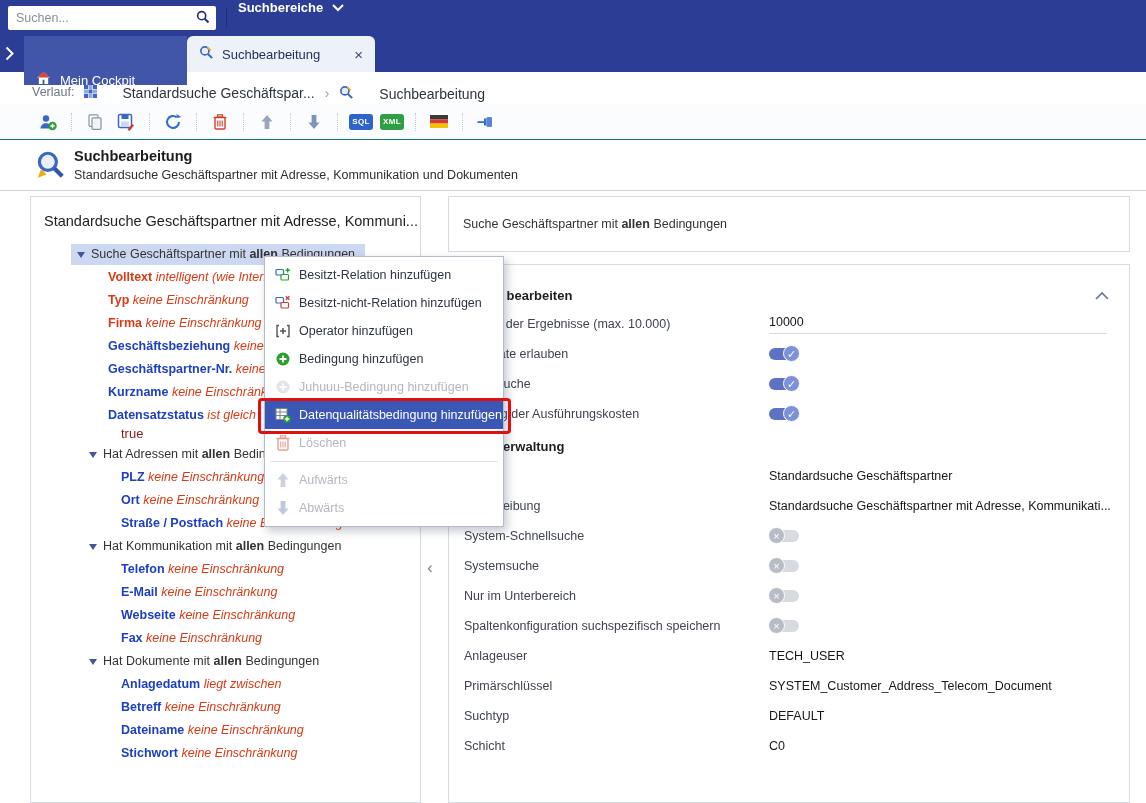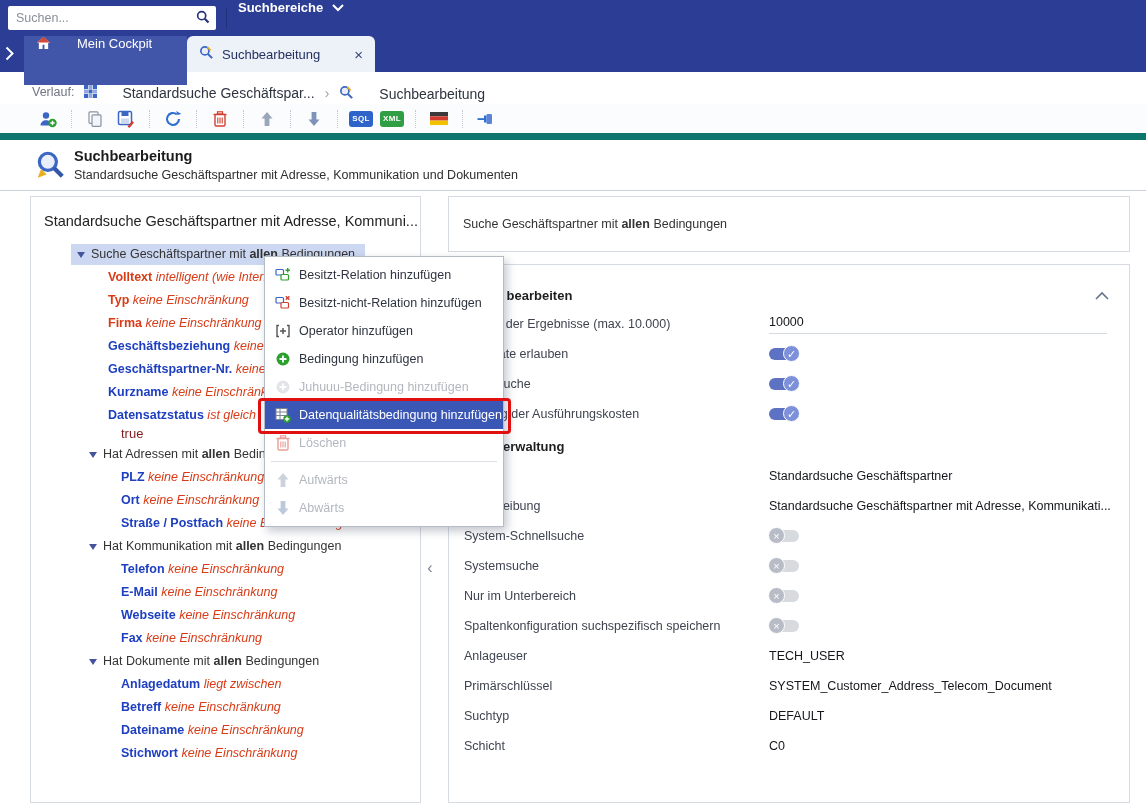--- a/index.html
+++ b/index.html
@@ -11,32 +11,32 @@
   .search-box{position:absolute;left:8px;top:6px;width:208px;height:24px;background:#fff;border-radius:2px;display:flex;align-items:center}
   .search-box input{flex:1;border:0;outline:0;font:12.5px "Liberation Sans",sans-serif;color:#333;padding:0 4px 0 8px;background:transparent}
   .search-box input::placeholder{color:#8a8f99}
   .search-btn{width:26px;height:24px;border:0;background:transparent;display:flex;align-items:center;justify-content:center;cursor:pointer}
   .top-sep{position:absolute;left:226px;top:8px;width:1px;height:20px;background:#1f2f7a}
   .areas-btn{position:absolute;left:238px;top:0;height:36px;display:flex;align-items:flex-start;gap:9px;color:#fff;font-size:13px;font-weight:bold;background:transparent;border:0;cursor:pointer}
 
   
   .tabbar{position:absolute;left:0;top:36px;width:100%;height:36px;background:#2b3d94}
   .expand-btn{position:absolute;left:5px;top:10px;background:none;border:0;cursor:pointer;padding:0}
-  .tab1{position:absolute;left:24px;top:0;width:163px;height:52px;background:#4156a9;color:#fff;display:flex;align-items:flex-start;gap:26px;padding:0 12px;font-size:13px;cursor:pointer}
+  .tab1{position:absolute;left:24px;top:0;width:163px;height:52px;background:#4156a9;color:#fff;display:flex;align-items:flex-end;gap:9px;padding:0 12px;font-size:13px;cursor:pointer}
   .tab2{position:absolute;left:187px;top:0;width:188px;height:36px;background:#edf1f8;color:#22315f;display:flex;align-items:center;gap:8px;padding:0 12px;font-size:13px;border-radius:6px 6px 0 0;cursor:pointer}
   .tab-close{margin-left:auto;font-size:15px;color:#3a4877;cursor:pointer;line-height:1}
 
   
   .histbar{position:absolute;left:0;top:85px;width:100%;height:32px;background:#fff;display:flex;align-items:flex-start;padding-left:32px;gap:10px;font-size:12.5px}
   .hist-label{color:#707684}
   .hist-item{display:flex;align-items:center;gap:25px;color:#2e3440;cursor:pointer;background:none;border:0;font-size:14px}
   .hist-sep{color:#9aa0ab;font-size:14px}
 
   
-  .toolbar{position:absolute;left:0;top:104px;width:100%;height:36px;background:#fbfcfe;border-bottom:7px solid #0f766e;display:flex;align-items:center;padding-left:34px}
+  .toolbar{position:absolute;left:0;top:104px;width:100%;height:36px;background:#fbfcfe;border-bottom:1px solid #0f766e;display:flex;align-items:center;padding-left:34px}
   .tbtn{height:28px;min-width:28px;border:0;background:transparent;display:flex;align-items:center;justify-content:center;cursor:pointer;margin-right:3px}
   .ticon{display:flex;align-items:center;justify-content:center}
   .tsep{width:1px;height:18px;border-left:1px dotted #c3c9d4;margin:0 9px 0 6px}
   .badge{display:inline-block;padding:4px 3px;border-radius:3px;font-size:8px;font-weight:bold;color:#fff;line-height:1;letter-spacing:.4px}
   .badge.sql{background:#2e63c9}
   .badge.xml{background:#2f9e44}
 
   
   .pagehead{position:absolute;left:0;top:140px;width:100%;height:51px;background:#fff;border-bottom:1px solid #ccd2dc}
   .ph-icon{position:absolute;left:34px;top:9px}

